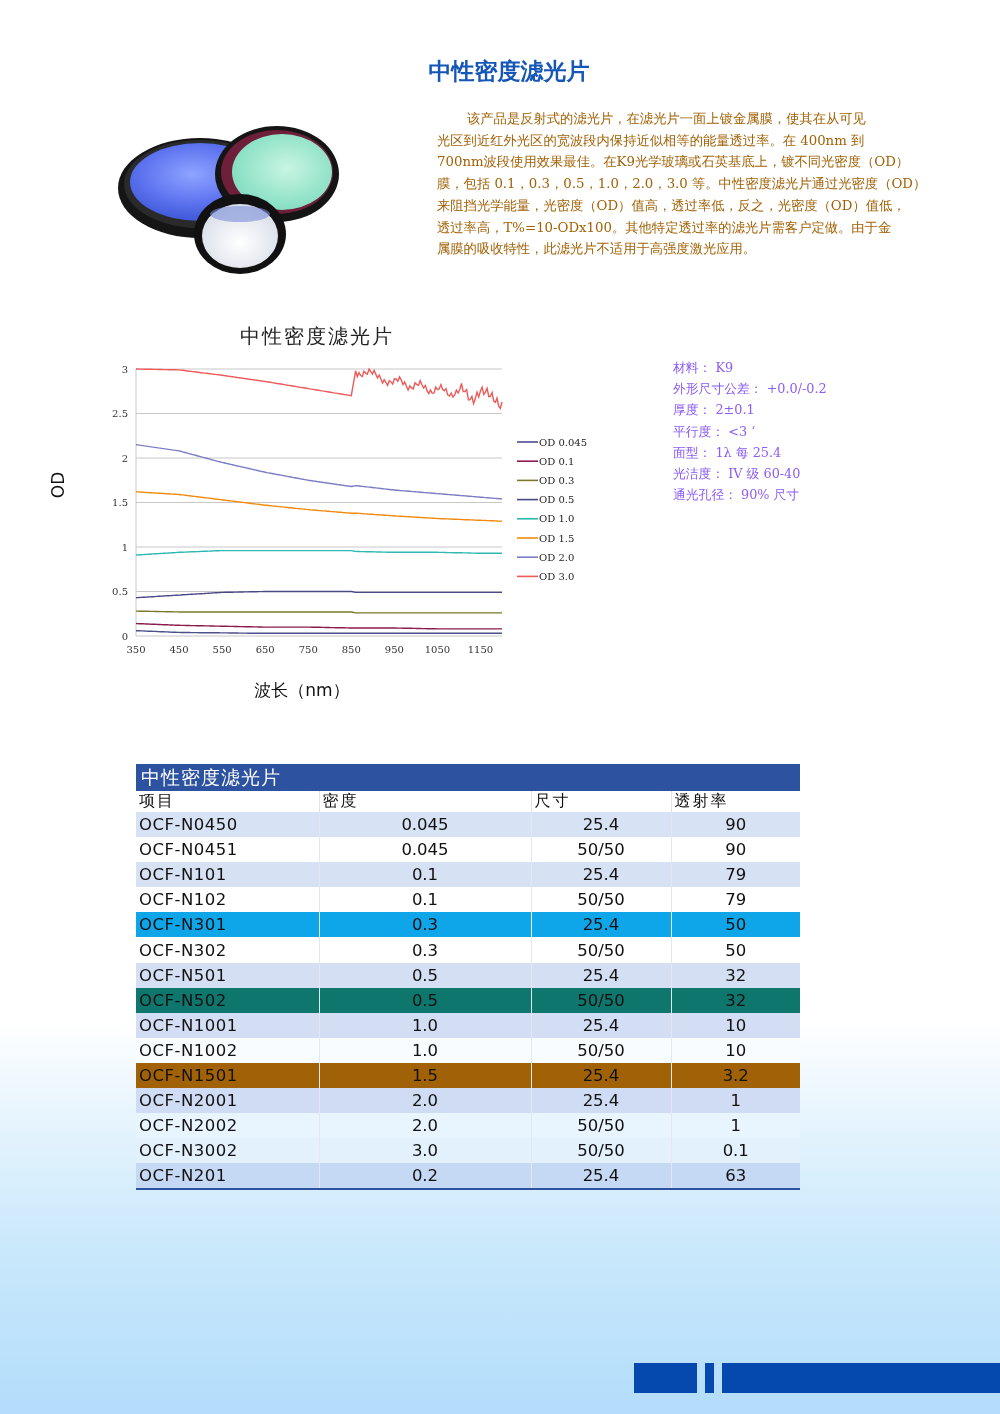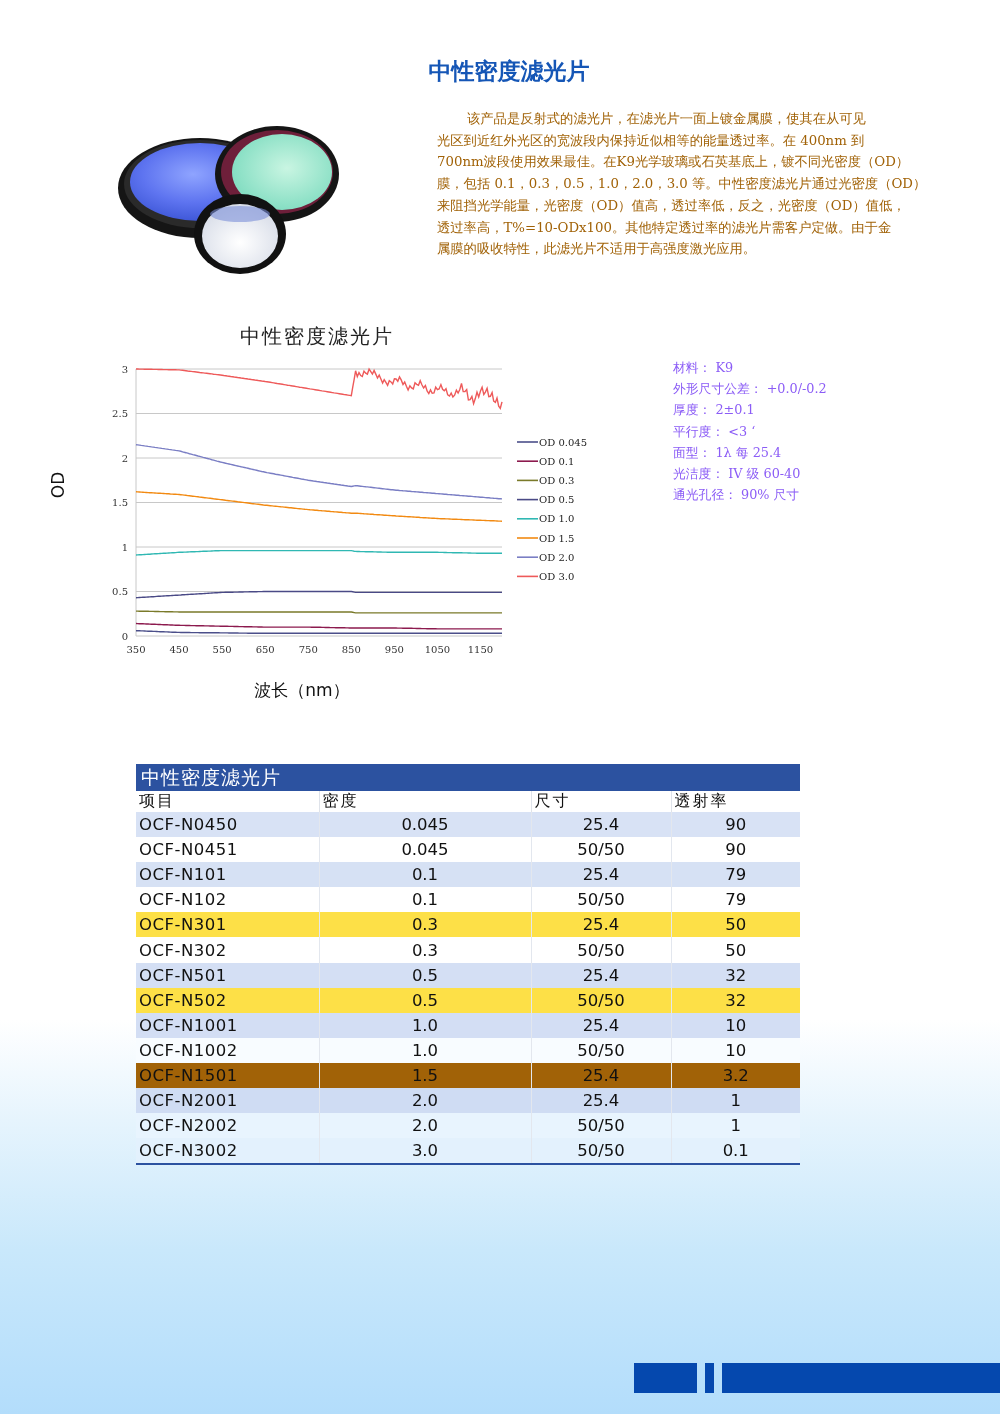--- a/index.html
+++ b/index.html
@@ -212,39 +212,39 @@
           <td class="num">0.1</td>
           <td class="num">25.4</td>
           <td class="num">79</td>
         </tr>
         <tr class="row" style="background: rgb(255, 255, 255);">
           <td class="model">OCF-N102</td>
           <td class="num">0.1</td>
           <td class="num">50/50</td>
           <td class="num">79</td>
         </tr>
-        <tr class="row" style="background: #fde047; padding-left: 24px;">
+        <tr class="row" style="background: #0ea5e9; padding-left: 24px;">
           <td class="model">OCF-N301</td>
           <td class="num">0.3</td>
           <td class="num">25.4</td>
           <td class="num">50</td>
         </tr>
         <tr class="row" style="background: rgb(255, 255, 255);">
           <td class="model">OCF-N302</td>
           <td class="num">0.3</td>
           <td class="num">50/50</td>
           <td class="num">50</td>
         </tr>
         <tr class="row" style="background: rgb(212, 223, 244);">
           <td class="model">OCF-N501</td>
           <td class="num">0.5</td>
           <td class="num">25.4</td>
           <td class="num">32</td>
         </tr>
-        <tr class="row" style="background: #fde047;">
+        <tr class="row" style="background: #0f766e;">
           <td class="model">OCF-N502</td>
           <td class="num">0.5</td>
           <td class="num">50/50</td>
           <td class="num">32</td>
         </tr>
         <tr class="row" style="background: rgb(211, 222, 244);">
           <td class="model">OCF-N1001</td>
           <td class="num">1.0</td>
           <td class="num">25.4</td>
           <td class="num">10</td>
@@ -271,20 +271,26 @@
           <td class="model">OCF-N2002</td>
           <td class="num">2.0</td>
           <td class="num">50/50</td>
           <td class="num">1</td>
         </tr>
         <tr class="row" style="background: rgb(227, 241, 253);">
           <td class="model">OCF-N3002</td>
           <td class="num">3.0</td>
           <td class="num">50/50</td>
           <td class="num">0.1</td>
+        </tr>
+        <tr class="row" style="background: rgb(197, 216, 244);">
+          <td class="model">OCF-N201</td>
+          <td class="num">0.2</td>
+          <td class="num">25.4</td>
+          <td class="num">63</td>
         </tr>
       </tbody>
   </table>
   <div class="bottom-line"></div>
 </div>
 
 <div class="abs bar" style="left:634px; width:63px;"></div>
 <div class="abs bar" style="left:705px; width:9px;"></div>
 <div class="abs bar" style="left:722px; width:278px;"></div>
 

